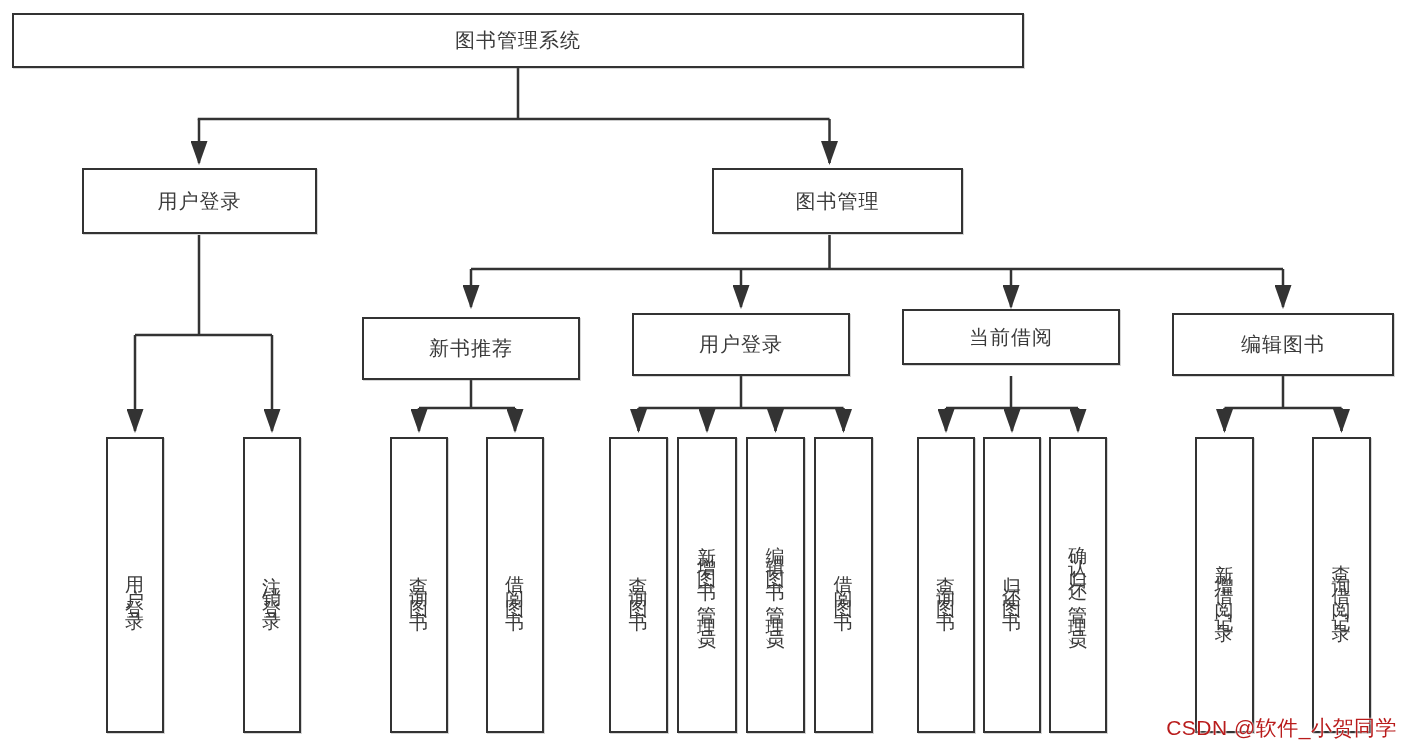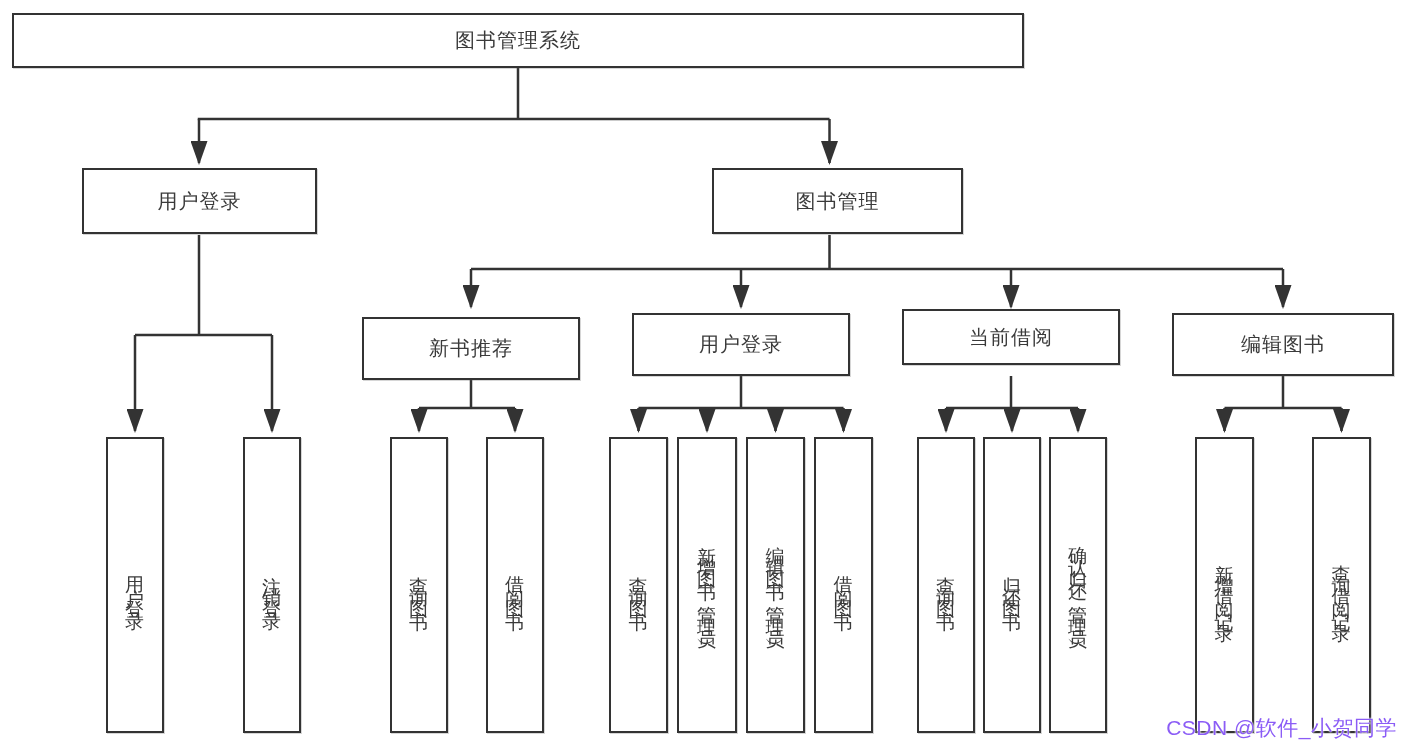--- a/index.html
+++ b/index.html
@@ -27,21 +27,21 @@
     text-orientation:mixed;
     font-size:19px;
     letter-spacing:12px;
     line-height:1;
   }
   .watermark{
     position:absolute;
     right:8px;bottom:5px;
     z-index:3;
     font-size:21px;
-    color:#8b5cf6;
+    color:#b91c1c;
     letter-spacing:0.5px;
     white-space:nowrap;
     text-shadow:0 0 2px #ffffff,0 0 2px #ffffff;
   }
 </style>
 </head>
 <body>
 
 <div class="canvas">
 

